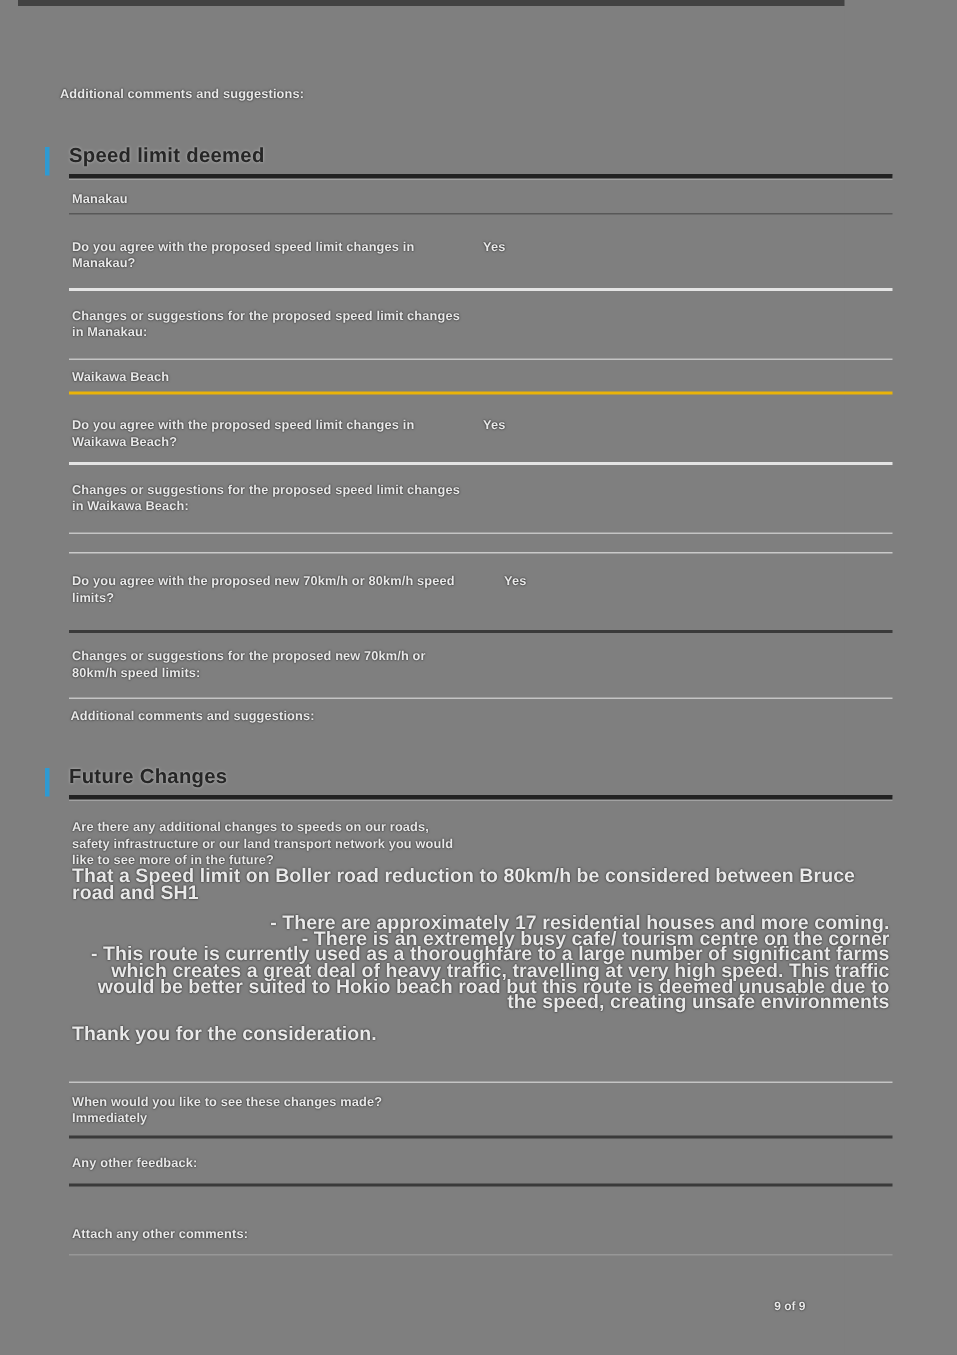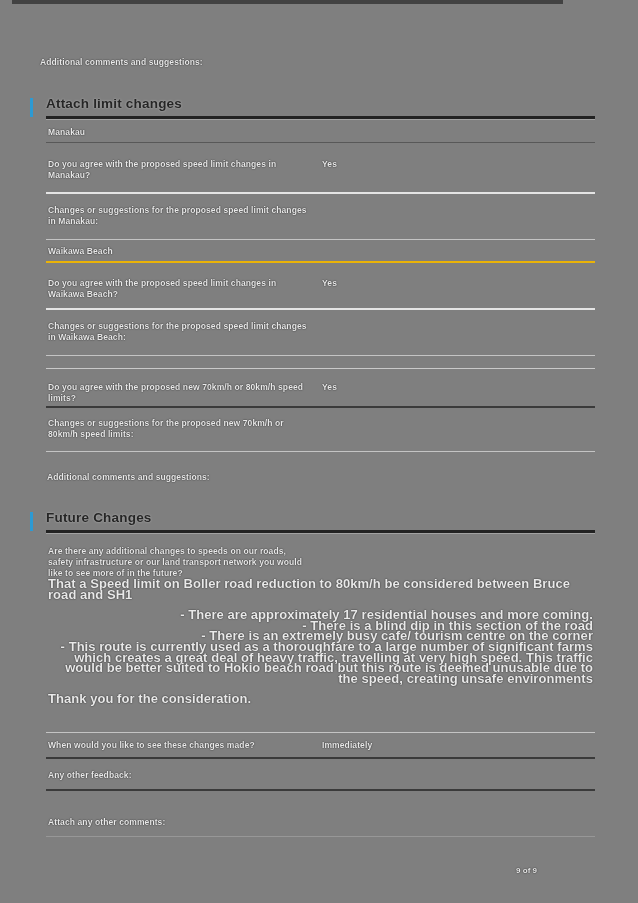--- a/index.html
+++ b/index.html
@@ -53,21 +53,21 @@
 <body>
 
 <div class="page">
 
   <div class="top-strip"></div>
 
   <div class="lbl txt sm" style="left:40px;top:57px;">Additional comments and suggestions:</div>
 
   <div class="heading" style="top:96px;">
     <div class="accent" style="background:#2d9ad3;"></div>
-    <div class="heading-title">Attach limit changes</div>
+    <div class="heading-title">Speed limit deemed</div>
     <div class="heading-rule"></div>
   </div>
 
   <div class="tbl" style="top:124px;">
 
     <div class="tbl-head txt sm">Manakau</div>
     <div class="row b-light2" style="padding-top:16px;padding-bottom:11px;">
       <div class="qcell txt sm">Do you agree with the proposed speed limit changes in Manakau?</div>
       <div class="acell txt sm">Yes</div>
     </div>
@@ -80,21 +80,21 @@
     <div class="row b-light2" style="padding-top:15px;padding-bottom:8px;">
       <div class="qcell txt sm">Do you agree with the proposed speed limit changes in Waikawa Beach?</div>
       <div class="acell txt sm">Yes</div>
     </div>
     <div class="row b-light1" style="padding-top:11px;padding-bottom:12px;">
       <div class="qcell txt sm">Changes or suggestions for the proposed speed limit changes in Waikawa Beach:</div>
       <div class="acell txt sm"></div>
     </div>
 
     <div class="t-light1" style="margin-top:12px;">
-      <div class="row b-dark2" style="padding-top:13px;padding-bottom:2px;">
+      <div class="row b-dark2" style="padding-top:13px;padding-bottom:16px;gap:14px;">
         <div class="qcell txt sm">Do you agree with the proposed new 70km/h or 80km/h speed limits?</div>
         <div class="acell txt sm">Yes</div>
       </div>
       <div class="row b-light1" style="padding-top:10px;padding-bottom:11px;">
         <div class="qcell txt sm">Changes or suggestions for the proposed new 70km/h or 80km/h speed limits:</div>
         <div class="acell txt sm"></div>
       </div>
     </div>
   </div>
 
@@ -106,28 +106,27 @@
     <div class="heading-rule"></div>
   </div>
 
   <div class="tbl" style="top:538px;">
 
     <div class="row b-light1" style="padding-top:8px;padding-bottom:11px;flex-direction:column;">
       <div class="qcell txt sm">Are there any additional changes to speeds on our roads, safety infrastructure or our land transport network you would like to see more of in the future?</div>
       <div class="acell">
         <div class="txt para m-p0">That a Speed limit on Boller road reduction to 80km/h be considered between Bruce road and SH1</div>
         <div class="txt para m-pb">- There are approximately 17 residential houses and more coming.</div>
-        <div class="txt para m-pb">- There is a blind dip in this section of the road</div>
         <div class="txt para m-pb">- There is an extremely busy cafe/ tourism centre on the corner</div>
         <div class="txt para m-pb">- This route is currently used as a thoroughfare to a large number of significant farms which creates a great deal of heavy traffic, travelling at very high speed. This traffic would be better suited to Hokio beach road but this route is deemed unusable due to the speed, creating unsafe environments</div>
         <div class="txt para m-pt">Thank you for the consideration.</div>
       </div>
     </div>
 
-    <div class="row b-dark2" style="padding-top:7px;padding-bottom:6px;">
+    <div class="row b-dark2" style="padding-top:7px;padding-bottom:6px;flex-direction:column;">
       <div class="qcell txt sm">When would you like to see these changes made?</div>
       <div class="acell txt sm">Immediately</div>
     </div>
 
     <div class="row b-dark2" style="padding-top:11px;padding-bottom:8px;">
       <div class="qcell txt sm">Any other feedback:</div>
       <div class="acell txt sm"></div>
     </div>
 
     <div class="row b-faint" style="padding-top:26px;padding-bottom:8px;">

